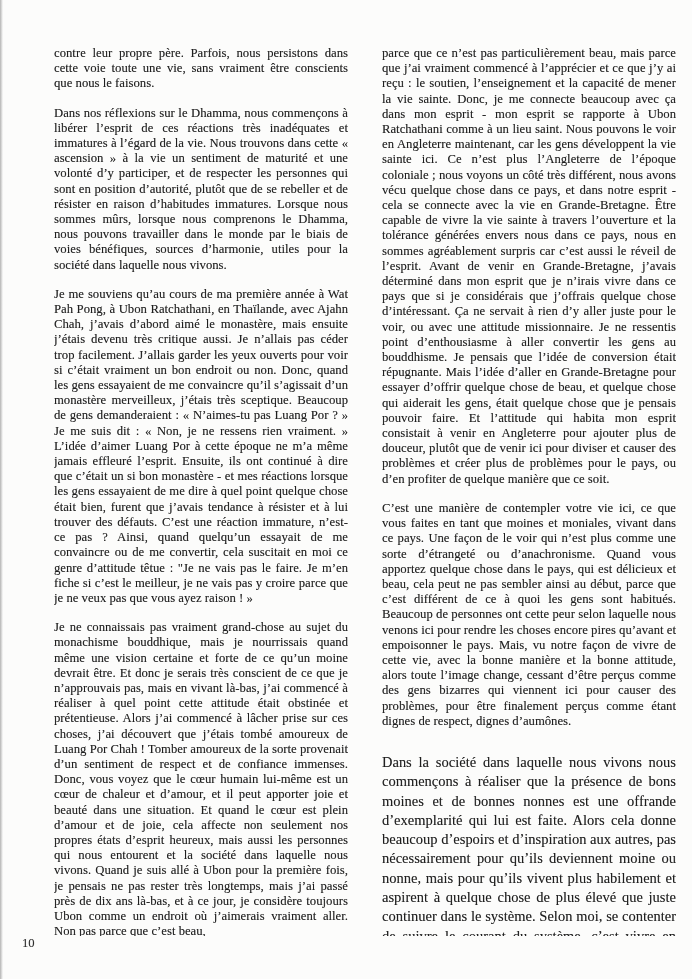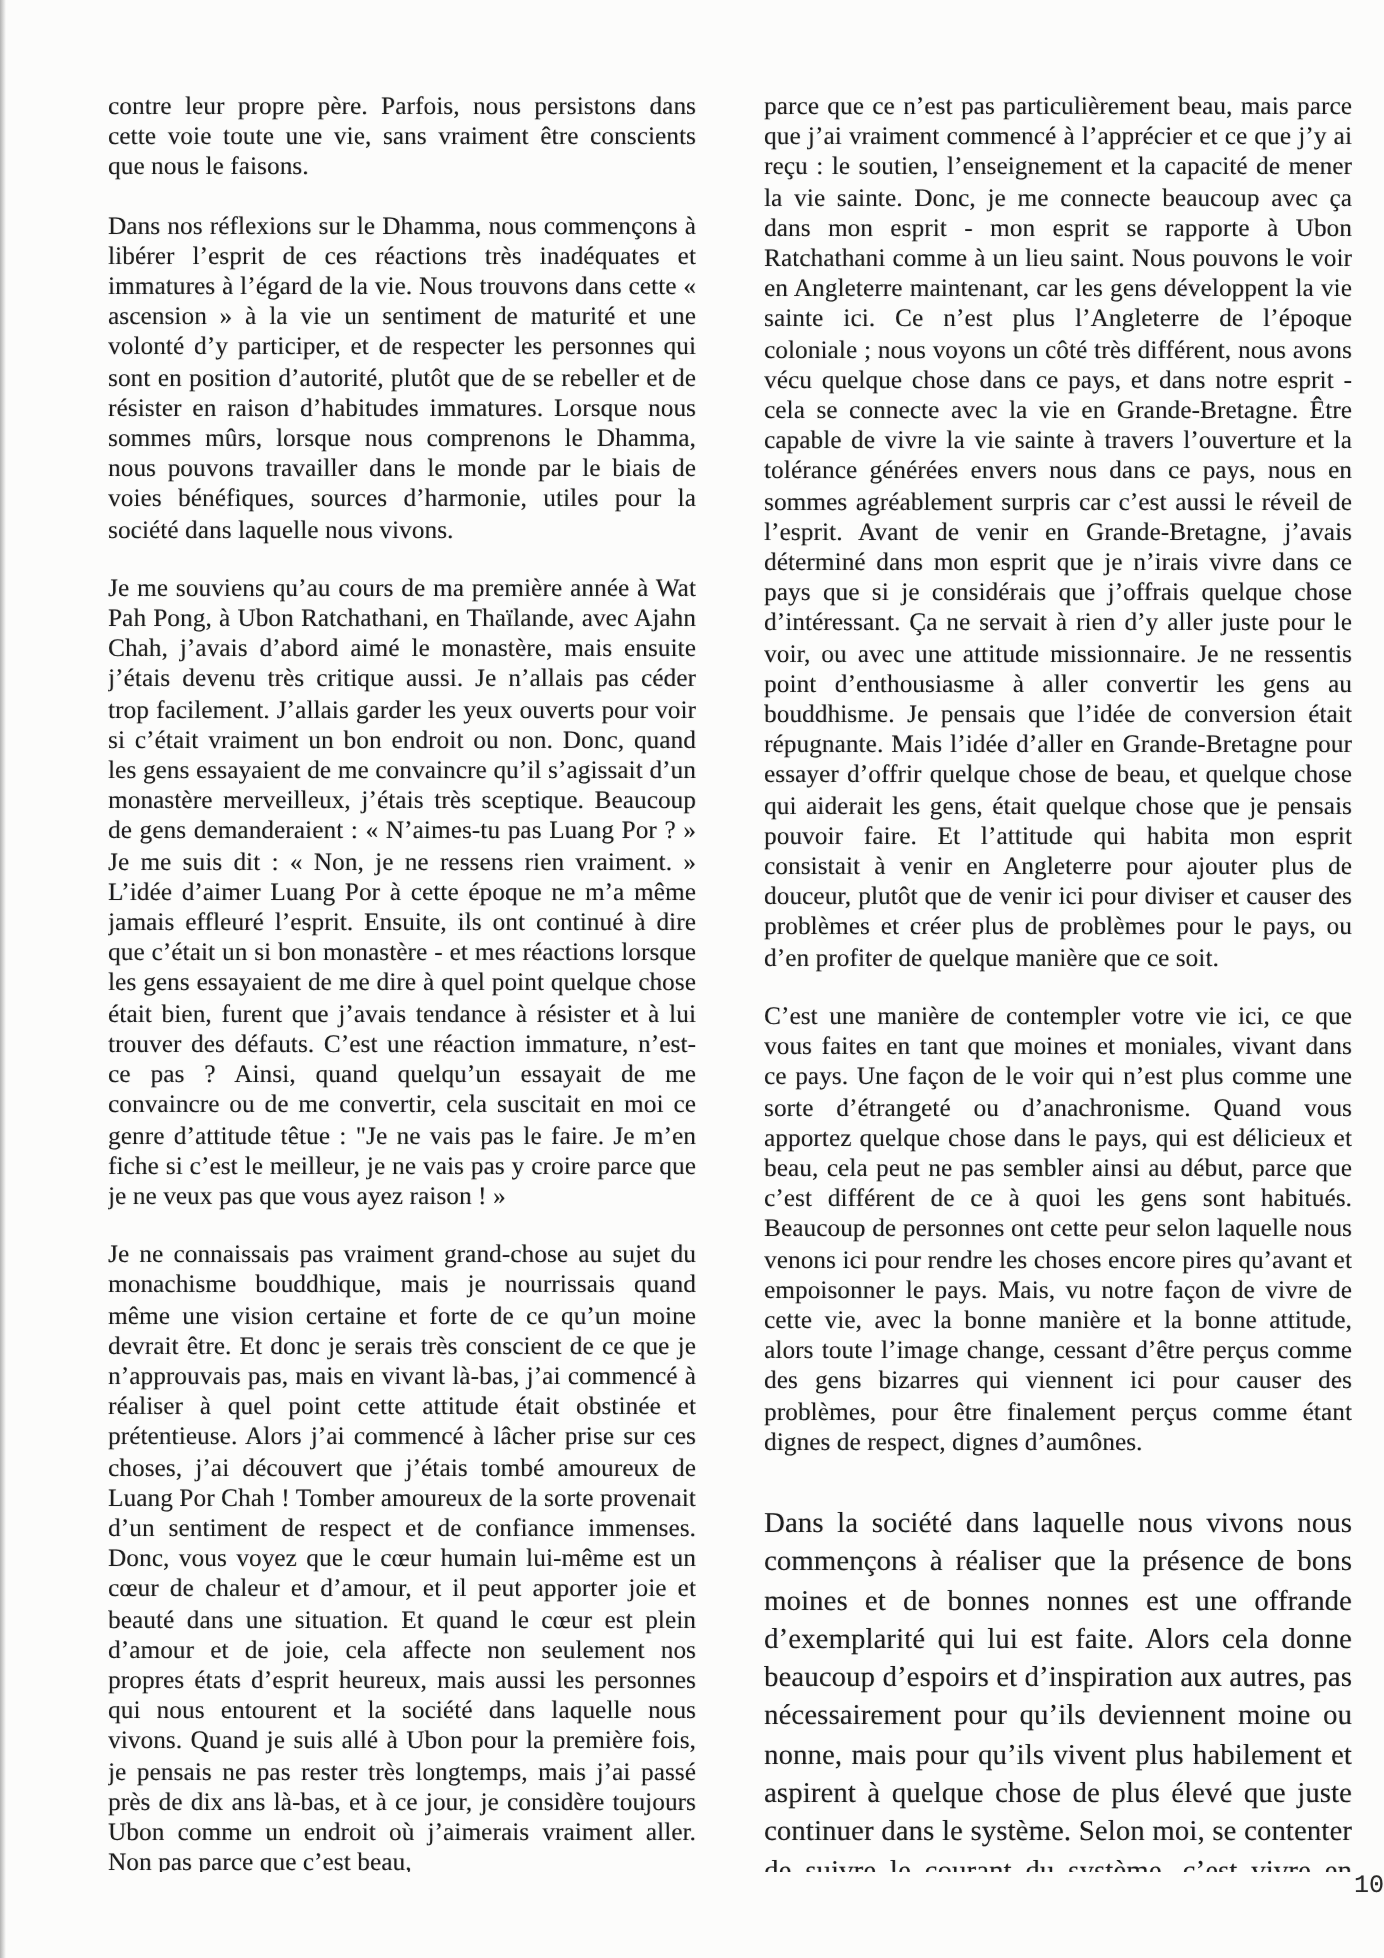--- a/index.html
+++ b/index.html
@@ -53,26 +53,25 @@
   .col p.emphasis {
     margin-top: 24px;
     font-size: 14.4px;
     line-height: 19.3px;
   }
   .footer {
     position: absolute;
     left: 0;
     right: 0;
     top: 936px;
-    text-align: right;
+    text-align: left;
     padding-left: 22px;
     font-size: 12.5px;
     color: #2a2a2a;
     text-shadow: 0.2px 0.2px 0.4px rgba(20,20,20,0.3);
-    font-family: Liberation Mono, monospace;
   }
 </style>
 </head>
 <body>
 
 <div class="page">
   <div class="columns">
     <div class="col">
       <p>contre leur propre père. Parfois, nous persistons dans cette voie toute une vie, sans vraiment être conscients que nous le faisons.</p>
       <p>Dans nos réflexions sur le Dhamma, nous commençons à libérer l’esprit de ces réactions très inadéquates et immatures à l’égard de la vie. Nous trouvons dans cette « ascension » à la vie un sentiment de maturité et une volonté d’y participer, et de respecter les personnes qui sont en position d’autorité, plutôt que de se rebeller et de résister en raison d’habitudes immatures. Lorsque nous sommes mûrs, lorsque nous comprenons le Dhamma, nous pouvons travailler dans le monde par le biais de voies bénéfiques, sources d’harmonie, utiles pour la société dans laquelle nous vivons.</p>

